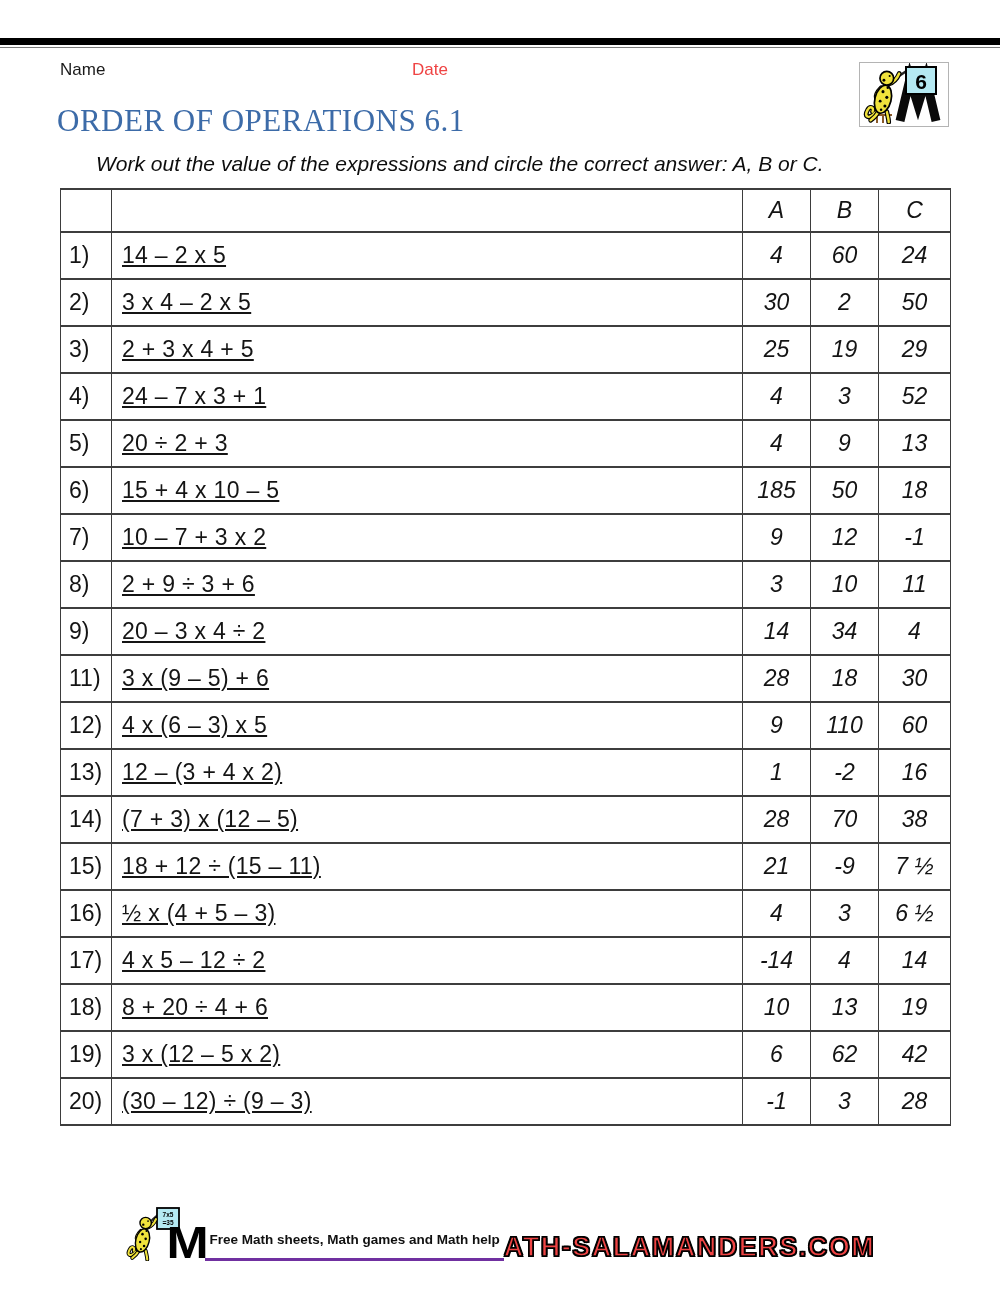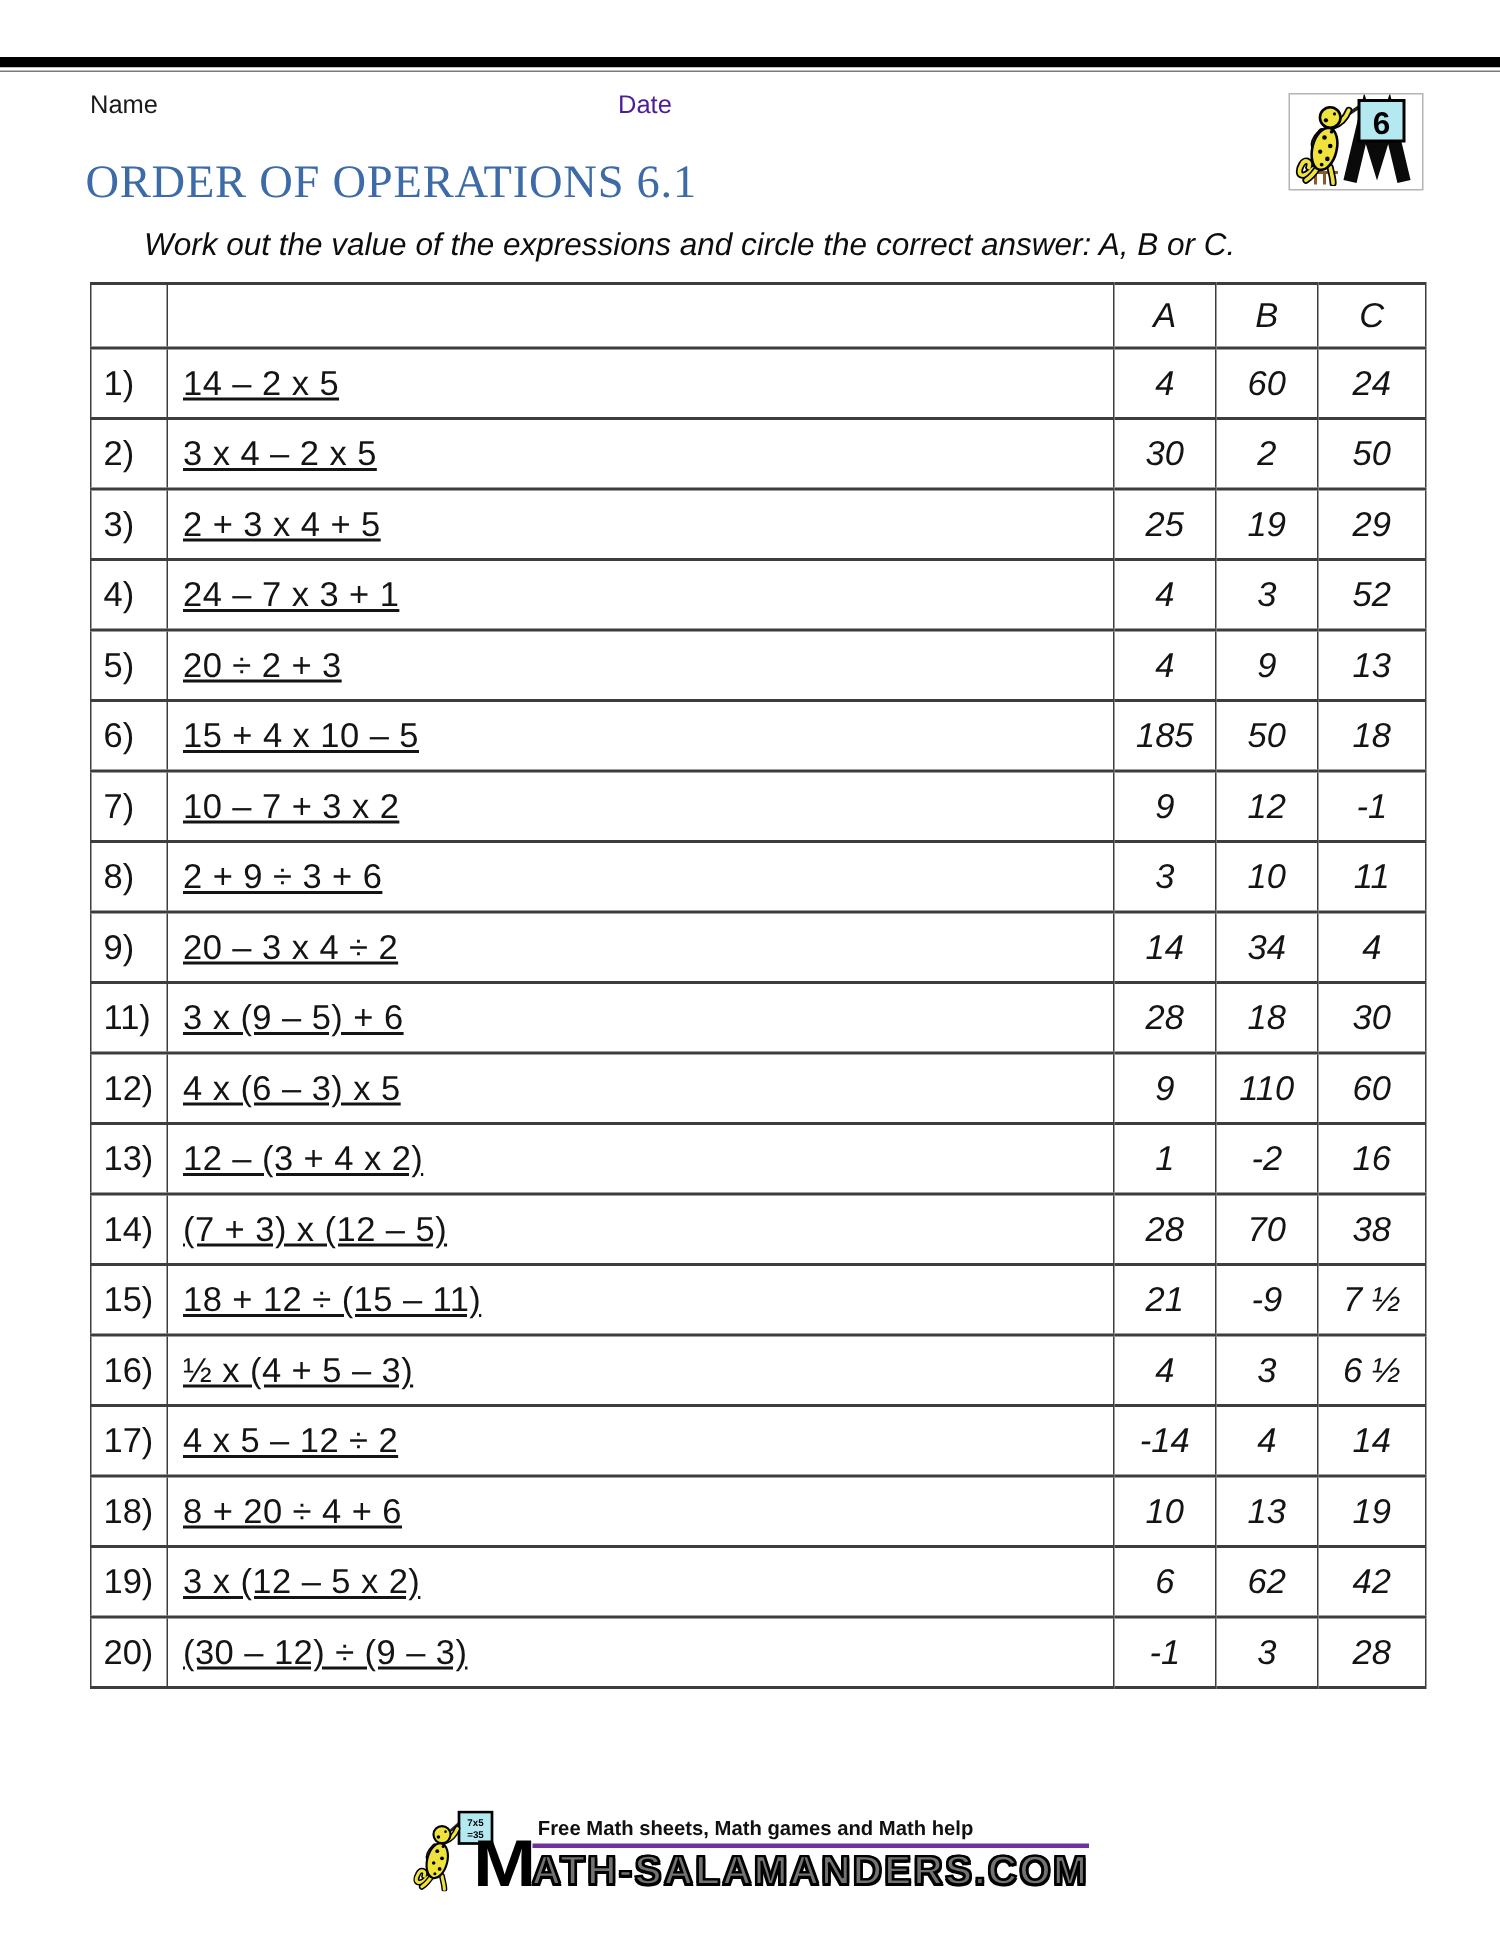--- a/index.html
+++ b/index.html
@@ -10,21 +10,21 @@
     background:#ffffff; overflow:hidden; margin:0 auto;
   }
 
   
   .toprule { position:absolute; left:0; top:38px; width:1000px; }
   .toprule .thick { height:7px; background:#000; }
   .toprule .gap   { height:2px; background:#fff; }
   .toprule .thin  { height:1px; background:#7a7a7a; }
 
   .name-label { position:absolute; left:60px; top:60px; font-size:17px; color:#1a1a1a; }
-  .date-label { position:absolute; left:412px; top:60px; font-size:17px; color:#4c1d95; }
+  .date-label { position:absolute; left:412px; top:60px; font-size:17px; color:#ef4444; }
 
   
   .logo-box {
     position:absolute; left:859px; top:62px; width:90px; height:65px;
     border:1px solid #b4b4b4; background:#fff;
   }
 
   .page-title {
     position:absolute; left:57px; top:103px;
     font-family:"Liberation Serif", serif;
@@ -56,28 +56,28 @@
   .footer {
     position:absolute; left:0; top:1207px; width:1000px;
     display:flex; justify-content:center; align-items:flex-end;
   }
   .footer-sala { flex:0 0 auto; }
   .wm-m {
     font-size:44px; line-height:0.82; font-weight:900; color:#000;
     margin-left:-12px; letter-spacing:-2px; transform:scaleX(1.15);
     display:inline-block;
   }
-  .footer-col { display:flex; flex-direction:column; margin-left:2px; }
+  .footer-col { display:flex; flex-direction:row; margin-left:2px; }
   .tagline {
     font-size:13.5px; font-weight:bold; color:#101010;
     padding:0 4px 3px 4px; border-bottom:3px solid #7030a0;
   }
   .wm-rest {
     font-size:27px; font-weight:800; line-height:1.05; margin-top:1px;
-    color:#737373; letter-spacing:1.5px;
+    color:#ef4444; letter-spacing:1.5px;
     -webkit-text-stroke:1.5px #000;
     text-shadow:-1px -1px 0 #000, 1px -1px 0 #000, -1px 1px 0 #000, 1px 1px 0 #000;
   }
 </style>
 </head>
 <body>
 
 <svg width="0" height="0" style="position:absolute" aria-hidden="true">
   <symbol id="sala" viewBox="0 0 44 62">
     <path d="M14,50 C6,58 2,54 6,47 C8,43 13,44 11,49" fill="none" stroke="#000" stroke-width="5" stroke-linecap="round"></path>

